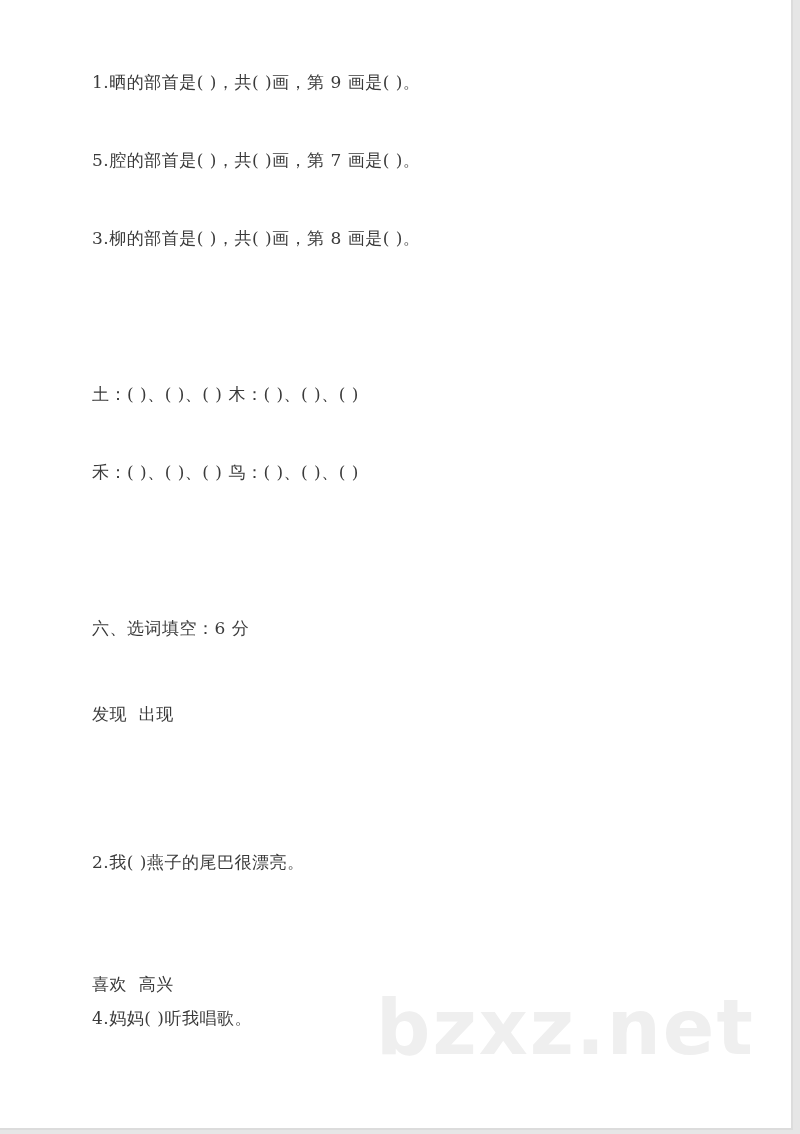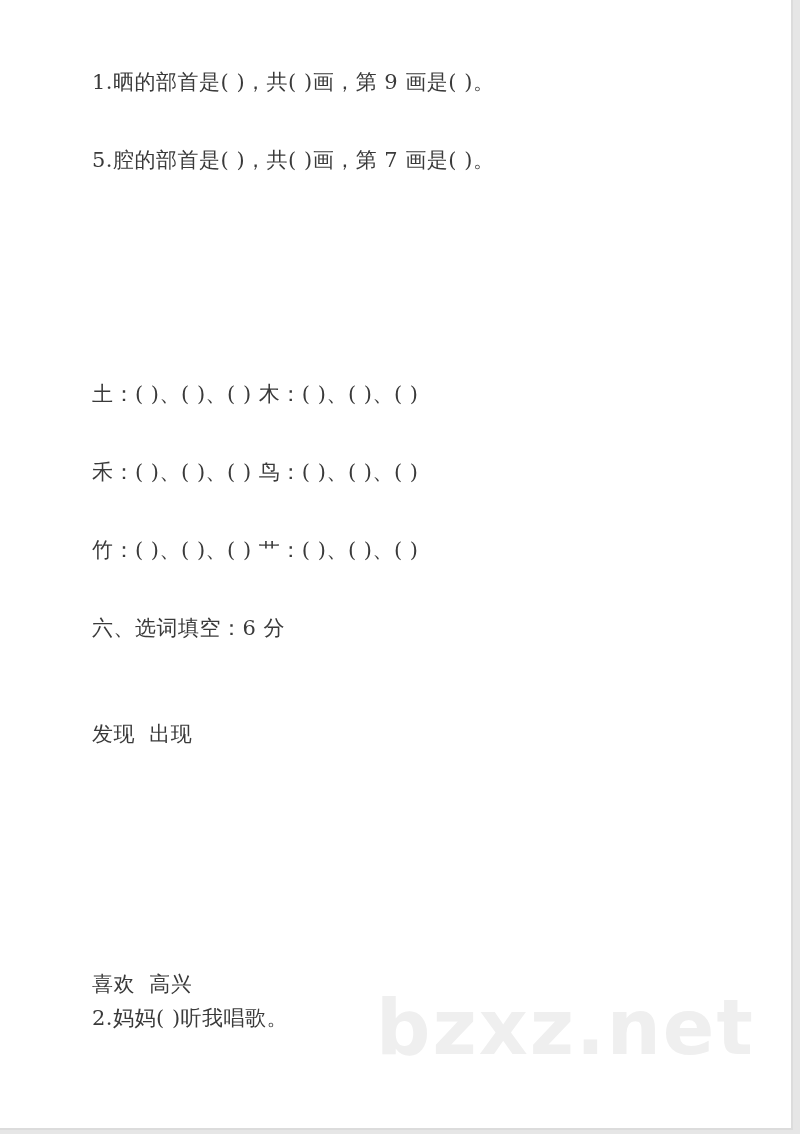--- a/index.html
+++ b/index.html
@@ -20,21 +20,21 @@
       width: 791px;
       height: 1128px;
       background: #ffffff;
       border-right: 2px solid #dcdcdc;
       border-bottom: 2px solid #dcdcdc;
     }
     .line {
       position: absolute;
       left: 92px;
       font-family: "DejaVu Serif", "Liberation Serif", serif;
-      font-size: 21px;
+      font-size: 17px;
       color: #3a3a3a;
       white-space: pre;
       letter-spacing: 0.5px;
       line-height: 20px;
     }
     .watermark {
       position: absolute;
       left: 376px;
       top: 988px;
       font-family: "DejaVu Sans", "Liberation Sans", sans-serif;
@@ -45,22 +45,23 @@
       line-height: 80px;
       white-space: pre;
     }
   </style>
 </head>
 <body>
 
 <div class="page">
   <div class="line" style="top:72px">1.晒的部首是( )，共( )画，第 9 画是( )。</div>
   <div class="line" style="top:150px">5.腔的部首是( )，共( )画，第 7 画是( )。</div>
+  <div class="line" style="top:228px">3.柳的部首是( )，共( )画，第 8 画是( )。</div>
   <div class="line" style="top:384px">土：( )、( )、( ) 木：( )、( )、( )</div>
   <div class="line" style="top:462px">禾：( )、( )、( ) 鸟：( )、( )、( )</div>
-  <div class="line" style="top:540px">竹：( )、( )、( ) 艹：( )、( )、( )</div>
   <div class="line" style="top:618px">六、选词填空：6 分</div>
-  <div class="line" style="top:724px">发现  出现</div>
+  <div class="line" style="top:704px">发现  出现</div>
+  <div class="line" style="top:852px">2.我( )燕子的尾巴很漂亮。</div>
   <div class="line" style="top:974px">喜欢  高兴</div>
-  <div class="line" style="top:1008px">2.妈妈( )听我唱歌。</div>
+  <div class="line" style="top:1008px">4.妈妈( )听我唱歌。</div>
 
   <div class="watermark">bzxz.net</div>
 </div>
 
 </body></html>

